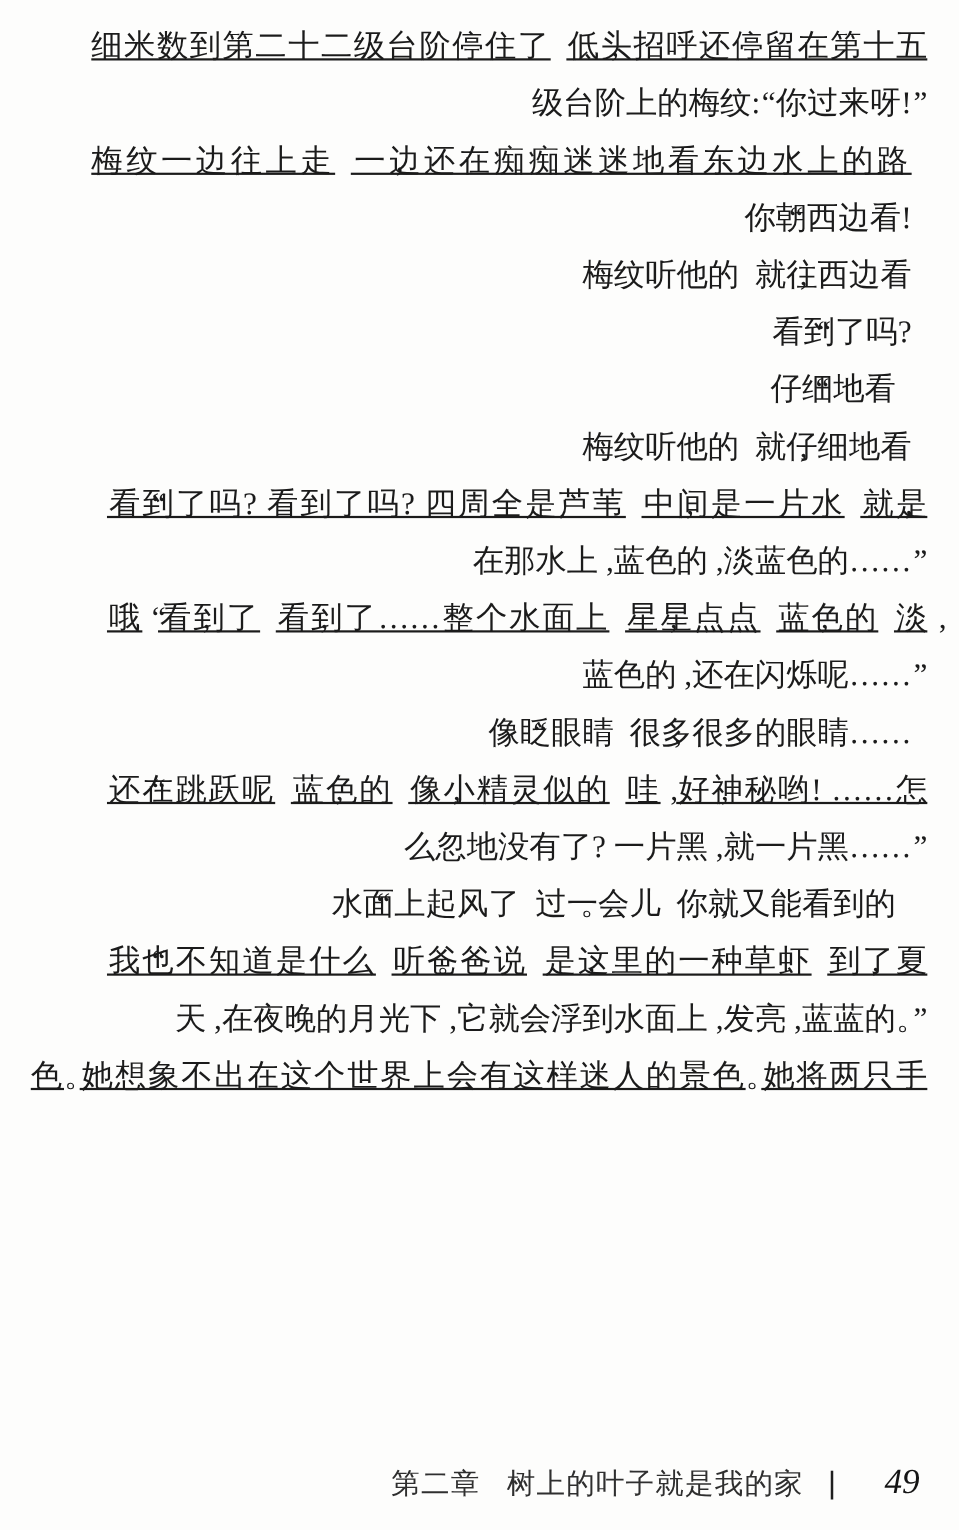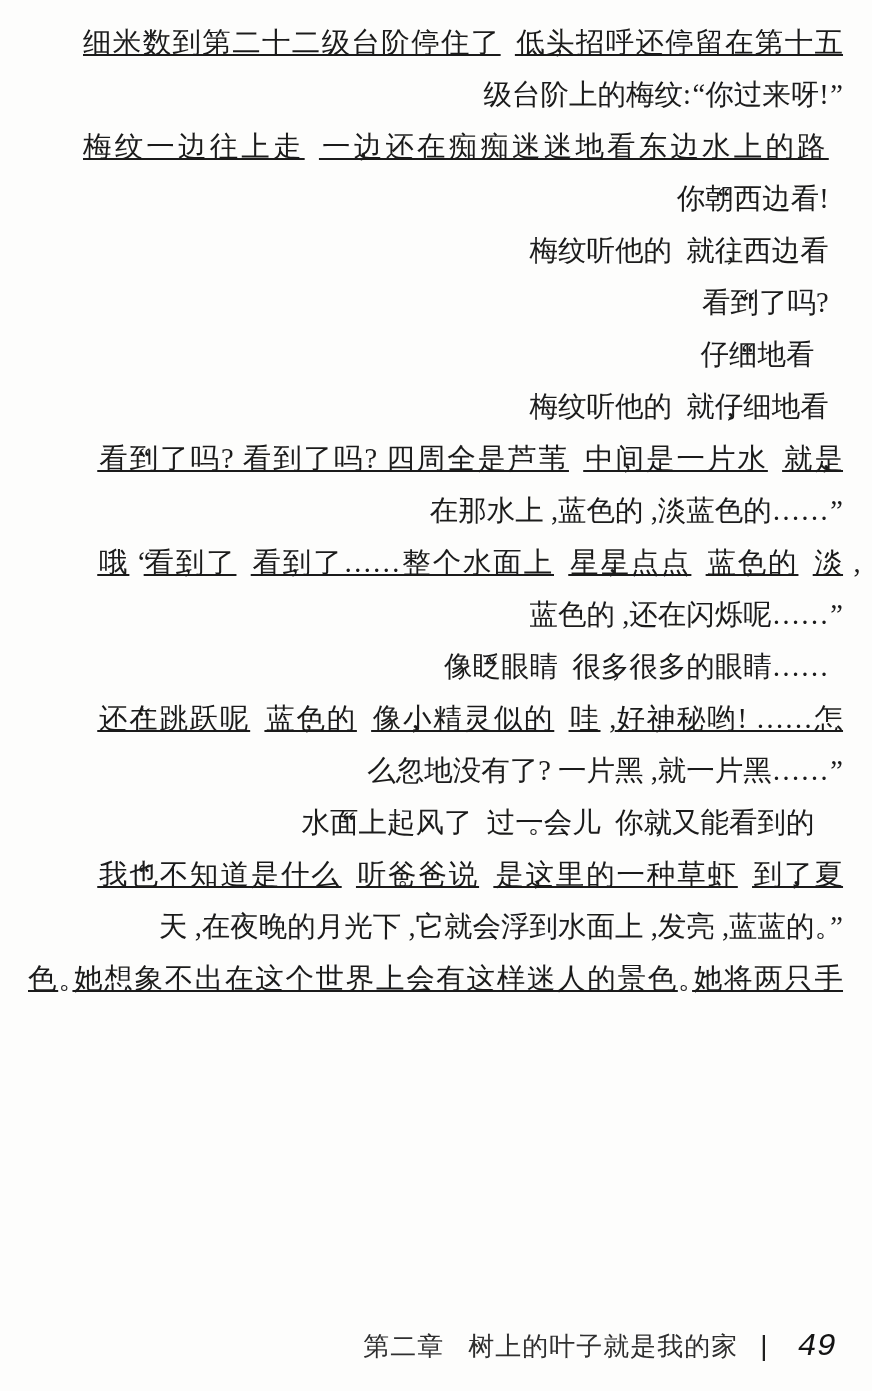--- a/index.html
+++ b/index.html
@@ -47,22 +47,22 @@
   }
   .footer .chapter { letter-spacing: 1px; font-family: Liberation Serif, serif; }
   .footer .chapter-title { margin-left: 24px; letter-spacing: 1px; }
   .footer .sep {
     margin-left: 22px;
     color: #1f1f1f;
     font-size: 28px;
     font-family: "Liberation Sans", sans-serif;
   }
   .footer .pagenum {
-    margin-left: 30px;
-    font-family: Liberation Mono, monospace;
+    margin-left: 44px;
+    font-family: Liberation Serif, serif;
     font-style: italic;
     font-size: 32px;
     color: #141414;
   }
 </style>
 </head>
 <body>
 
 <div class="page">
 

